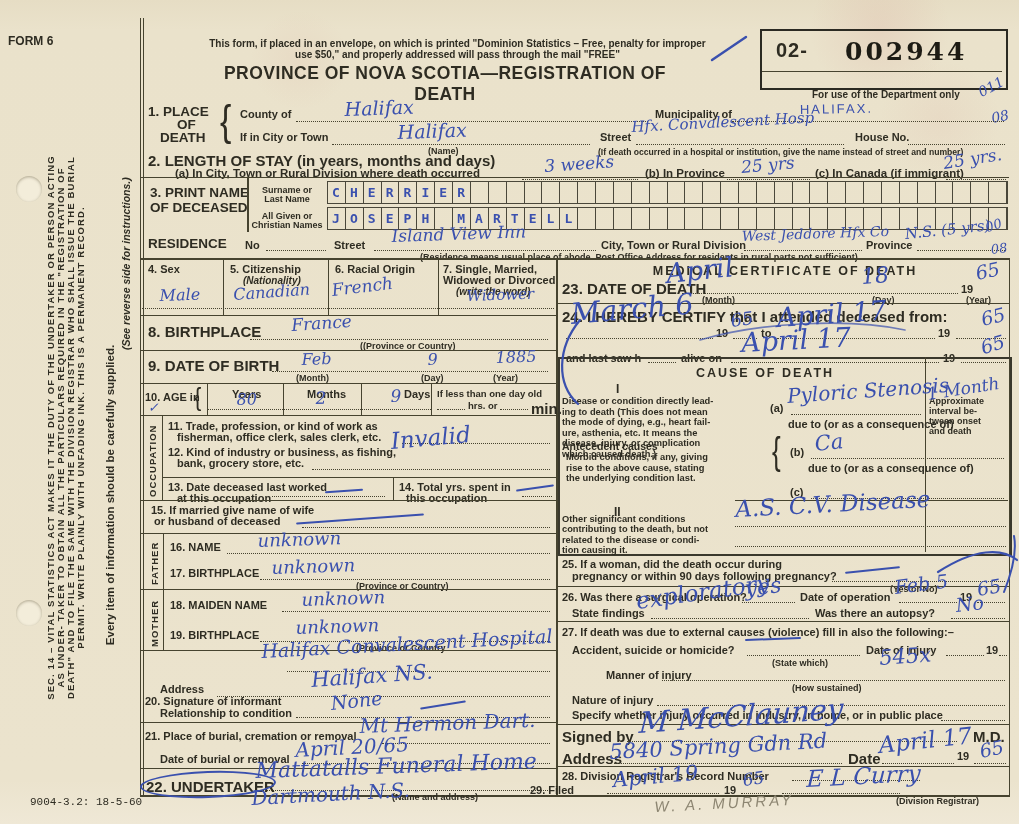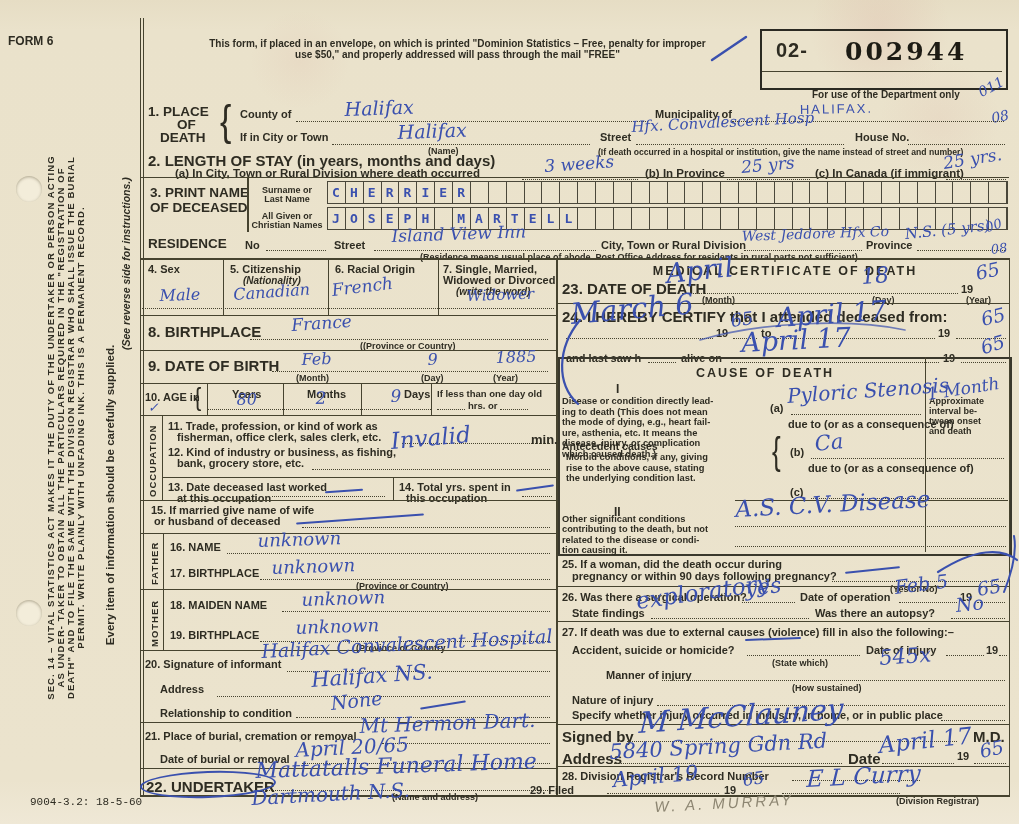--- a/index.html
+++ b/index.html
@@ -55,20 +55,21 @@
 SAME WITH THE DIVISION REGISTRAR WHO SHALL ISSUE THE BURIAL PERMIT.
 WRITE PLAINLY WITH UNFADING INK. THIS IS A PERMANENT RECORD.</div>
   <div class="rot" style="left:104px;top:695px;width:400px;text-align:center;font-size:11.5px;font-weight:bold;">Every item of information should be carefully supplied.</div>
   <div class="rot" style="left:120px;top:350px;width:220px;font-size:10.5px;font-style:italic;font-weight:bold;">(See reverse side for instructions.)</div>
 
   <div class="vl" style="left:140px;top:18px;height:779px;"></div>
   <div class="vl" style="left:143px;top:18px;height:779px;"></div>
 
   <div class="p ctr" style="left:195px;top:38px;width:525px;font-size:10px;">This form, if placed in an envelope, on which is printed "Dominion Statistics – Free, penalty for improper</div>
   <div class="p ctr" style="left:195px;top:49px;width:525px;font-size:10px;">use $50," and properly addressed will pass through the mail "FREE"</div>
+  <div class="p ctr" style="left:195px;top:63px;width:500px;font-size:17.5px;letter-spacing:.5px;">PROVINCE OF NOVA SCOTIA—REGISTRATION OF DEATH</div>
 
   <div style="position:absolute;left:760px;top:29px;width:244px;height:57px;border:2px solid #2b2a22;"></div>
   <div class="hl" style="left:762px;top:71px;width:240px;"></div>
   <div class="p" style="left:776px;top:39px;font-size:20px;letter-spacing:1px;">02-</div>
   <div class="p stamp" style="left:845px;top:37px;font-size:25px;letter-spacing:3px;">002944</div>
   <div class="p" style="left:812px;top:89px;font-size:10px;">For use of the Department only</div>
   <div class="hw" style="left:983px;top:84px;font-size:14px;transform:rotate(-28deg);">011</div>
   <div class="hw" style="left:993px;top:110px;font-size:14px;transform:rotate(-12deg);">08</div>
 
   <div class="p pxl" style="left:148px;top:104px;">1. PLACE</div>
@@ -177,21 +178,21 @@
   <div class="vl" style="left:283px;top:383px;height:32px;"></div>
   <div class="vl" style="left:361px;top:383px;height:32px;"></div>
   <div class="vl" style="left:431px;top:383px;height:32px;"></div>
   <div class="p" style="left:232px;top:388px;">Years</div>
   <div class="p" style="left:307px;top:388px;">Months</div>
   <div class="p" style="left:404px;top:388px;">Days</div>
   <div class="p" style="left:437px;top:388px;font-size:9.5px;">If less than one day old</div>
   <div class="dl" style="left:437px;top:409px;width:28px;"></div>
   <div class="p" style="left:468px;top:400px;font-size:9.5px;">hrs. or</div>
   <div class="dl" style="left:500px;top:409px;width:28px;"></div>
-  <div class="p" style="left:531px;top:400px;font-size:13px;margin-top:32px;">min.</div>
+  <div class="p" style="left:531px;top:400px;font-size:15px;">min.</div>
   <div class="dl" style="left:208px;top:409px;width:223px;"></div>
   <div class="hw" style="left:237px;top:390px;font-size:16px;">80</div>
   <div class="hw" style="left:316px;top:388px;font-size:17px;">2</div>
   <div class="hw" style="left:391px;top:386px;font-size:17px;">9</div>
   <div class="hl" style="left:141px;top:415px;width:415px;"></div>
 
   <div class="vl" style="left:162px;top:415px;height:85px;"></div>
   <div class="rot" style="left:147px;top:497px;width:82px;font-size:9.5px;font-weight:bold;letter-spacing:1px;">OCCUPATION</div>
   <div class="p" style="left:168px;top:420px;">11. Trade, profession, or kind of work as</div>
   <div class="p" style="left:177px;top:431px;">fisherman, office clerk, sales clerk, etc.</div>
@@ -233,21 +234,21 @@
   <div class="rot" style="left:149px;top:647px;width:58px;font-size:9.5px;font-weight:bold;letter-spacing:1px;">MOTHER</div>
   <div class="p" style="left:170px;top:599px;">18. MAIDEN NAME</div>
   <div class="dl" style="left:282px;top:611px;width:268px;"></div>
   <div class="hw" style="left:302px;top:589px;font-size:18px;">unknown</div>
   <div class="p" style="left:170px;top:629px;">19. BIRTHPLACE</div>
   <div class="dl" style="left:260px;top:641px;width:290px;"></div>
   <div class="hw" style="left:296px;top:617px;font-size:18px;">unknown</div>
   <div class="ps p" style="left:356px;top:643px;">(Province or Country</div>
   <div class="hl" style="left:141px;top:650px;width:415px;"></div>
 
-  <div class="p" style="left:145px;top:658px;text-align:center;">20. Signature of informant</div>
+  <div class="p" style="left:145px;top:695px;text-align:center;">20. Signature of informant</div>
   <div class="dl" style="left:287px;top:671px;width:263px;"></div>
   <div class="hw" style="left:262px;top:640px;font-size:19px;transform:rotate(-3deg);">Halifax Convalescent Hospital</div>
   <div class="p" style="left:160px;top:683px;">Address</div>
   <div class="dl" style="left:217px;top:696px;width:333px;"></div>
   <div class="hw" style="left:312px;top:668px;font-size:21px;transform:rotate(-4deg);">Halifax  NS.</div>
   <div class="p" style="left:160px;top:707px;">Relationship to condition</div>
   <div class="dl" style="left:296px;top:717px;width:254px;"></div>
   <div class="hw" style="left:332px;top:692px;font-size:19px;transform:rotate(-6deg);">None</div>
   <div class="pend" style="left:420px;top:704px;width:46px;transform:rotate(-9deg);"></div>
   <div class="hl" style="left:141px;top:722px;width:415px;"></div>

